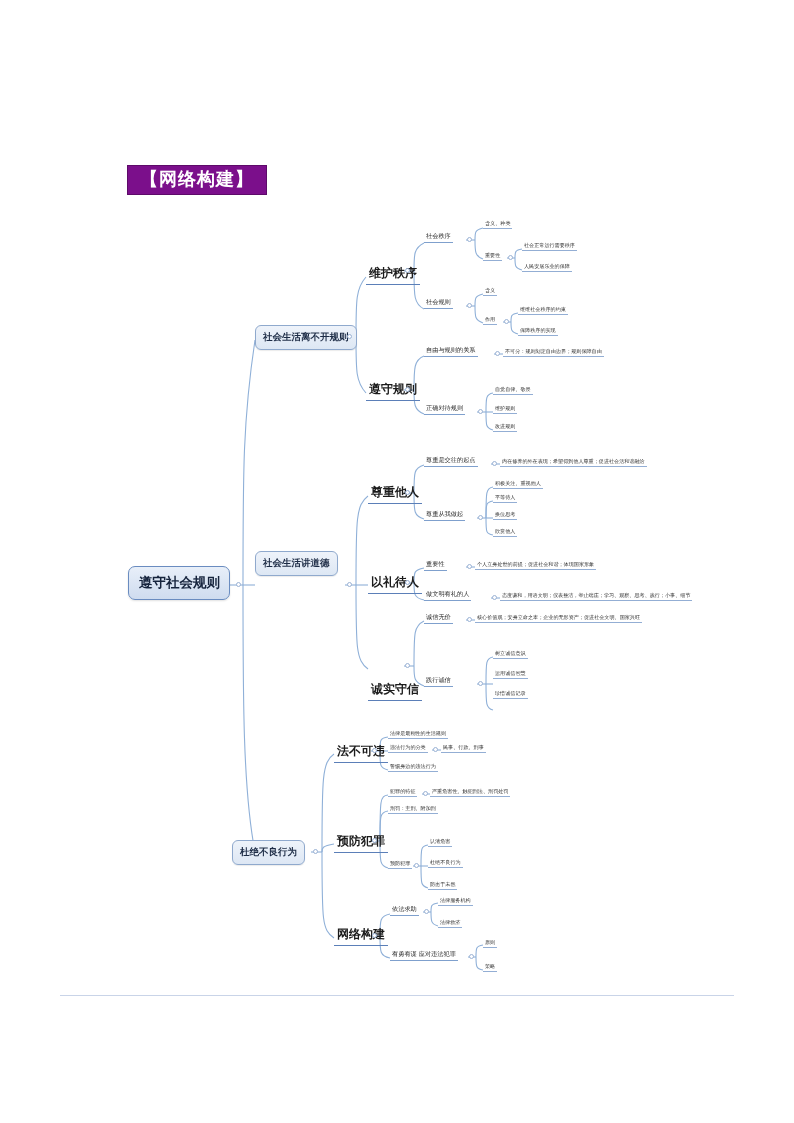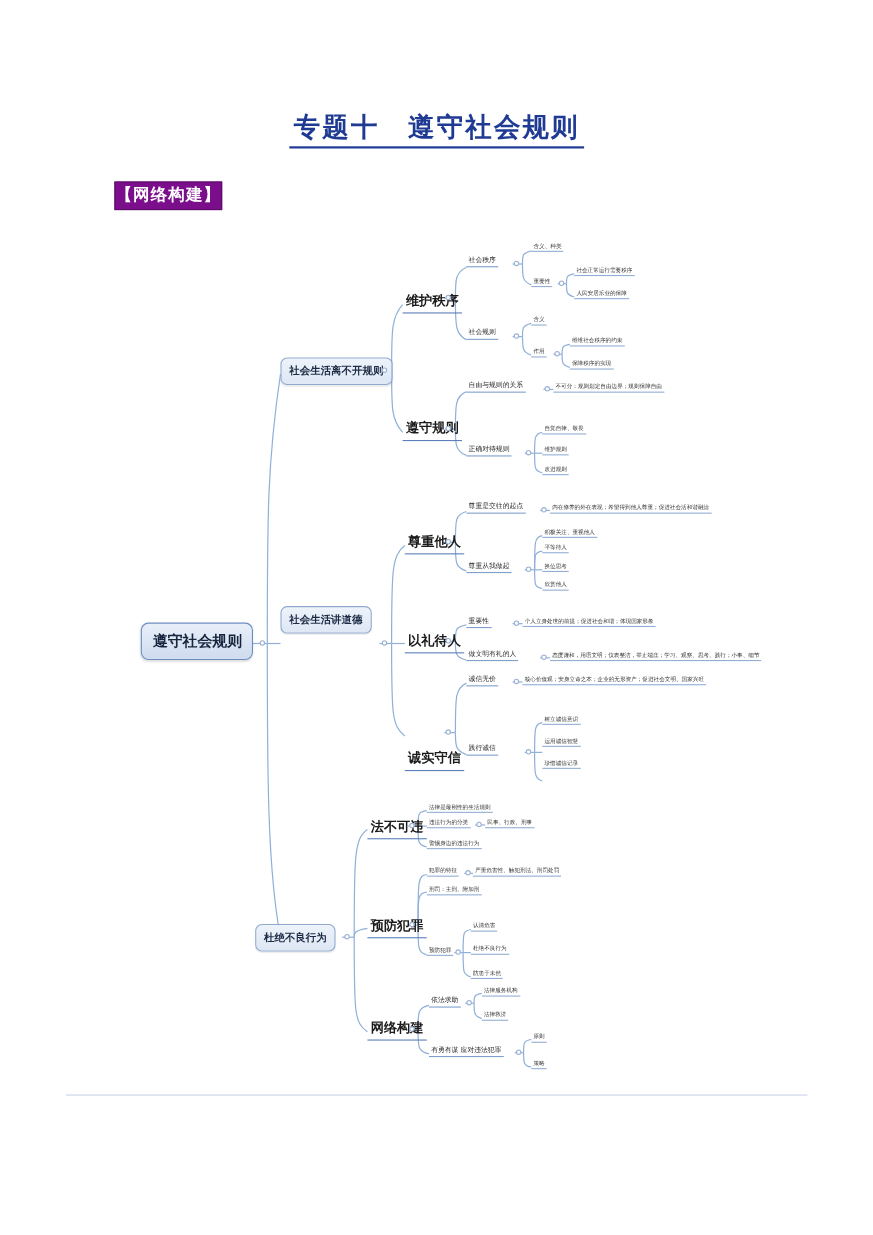--- a/index.html
+++ b/index.html
@@ -12,25 +12,25 @@
 
   
   .doc-title{
     position:absolute;left:0;top:100px;width:794px;text-align:center;
     font-family:"DejaVu Serif","Liberation Serif",serif;
     font-size:24px;font-weight:bold;color:#1F3A93;letter-spacing:2px;
   }
   .doc-title span{border-bottom:2px solid #1F3A93;padding:0 4px 3px;}
 
   .section-badge{
-    position:absolute;left:104px;top:165px;
+    position:absolute;left:127px;top:165px;
     background:#7B0F8B;color:#fff;font-weight:bold;
     font-family:"DejaVu Serif","Liberation Serif",serif;
-    font-size:15px;letter-spacing:1px;
-    padding:3px 0 4px;line-height:1.15;
+    font-size:18px;letter-spacing:1px;
+    padding:3px 12px 4px;line-height:1.15;
     border:1px solid #5d0a69;
   }
 
   
   .bottom-rule{
     position:absolute;left:60px;top:995px;width:674px;height:1px;
     background:#c9d4e8;
   }
 
   
@@ -76,23 +76,20 @@
   .knob{
     position:absolute;width:5px;height:5px;border-radius:50%;
     border:1px solid #9ab2d4;background:#fdfdff;box-sizing:border-box;
   }
 </style>
 </head>
 <body>
 
 <div class="page">
 
-  <div class="doc-title">
-    <span>专题十　遵守社会规则</span>
-  </div>
 
   <div class="section-badge">【网络构建】</div>
 
   <div class="bottom-rule"></div>
 
   <div class="map">
     <svg viewBox="0 0 794 1123" xmlns="http://www.w3.org/2000/svg">
       <g fill="none" stroke="#8fb0d8" stroke-width="1.1">
 
         <path d="M230 585 L243 585"></path>

